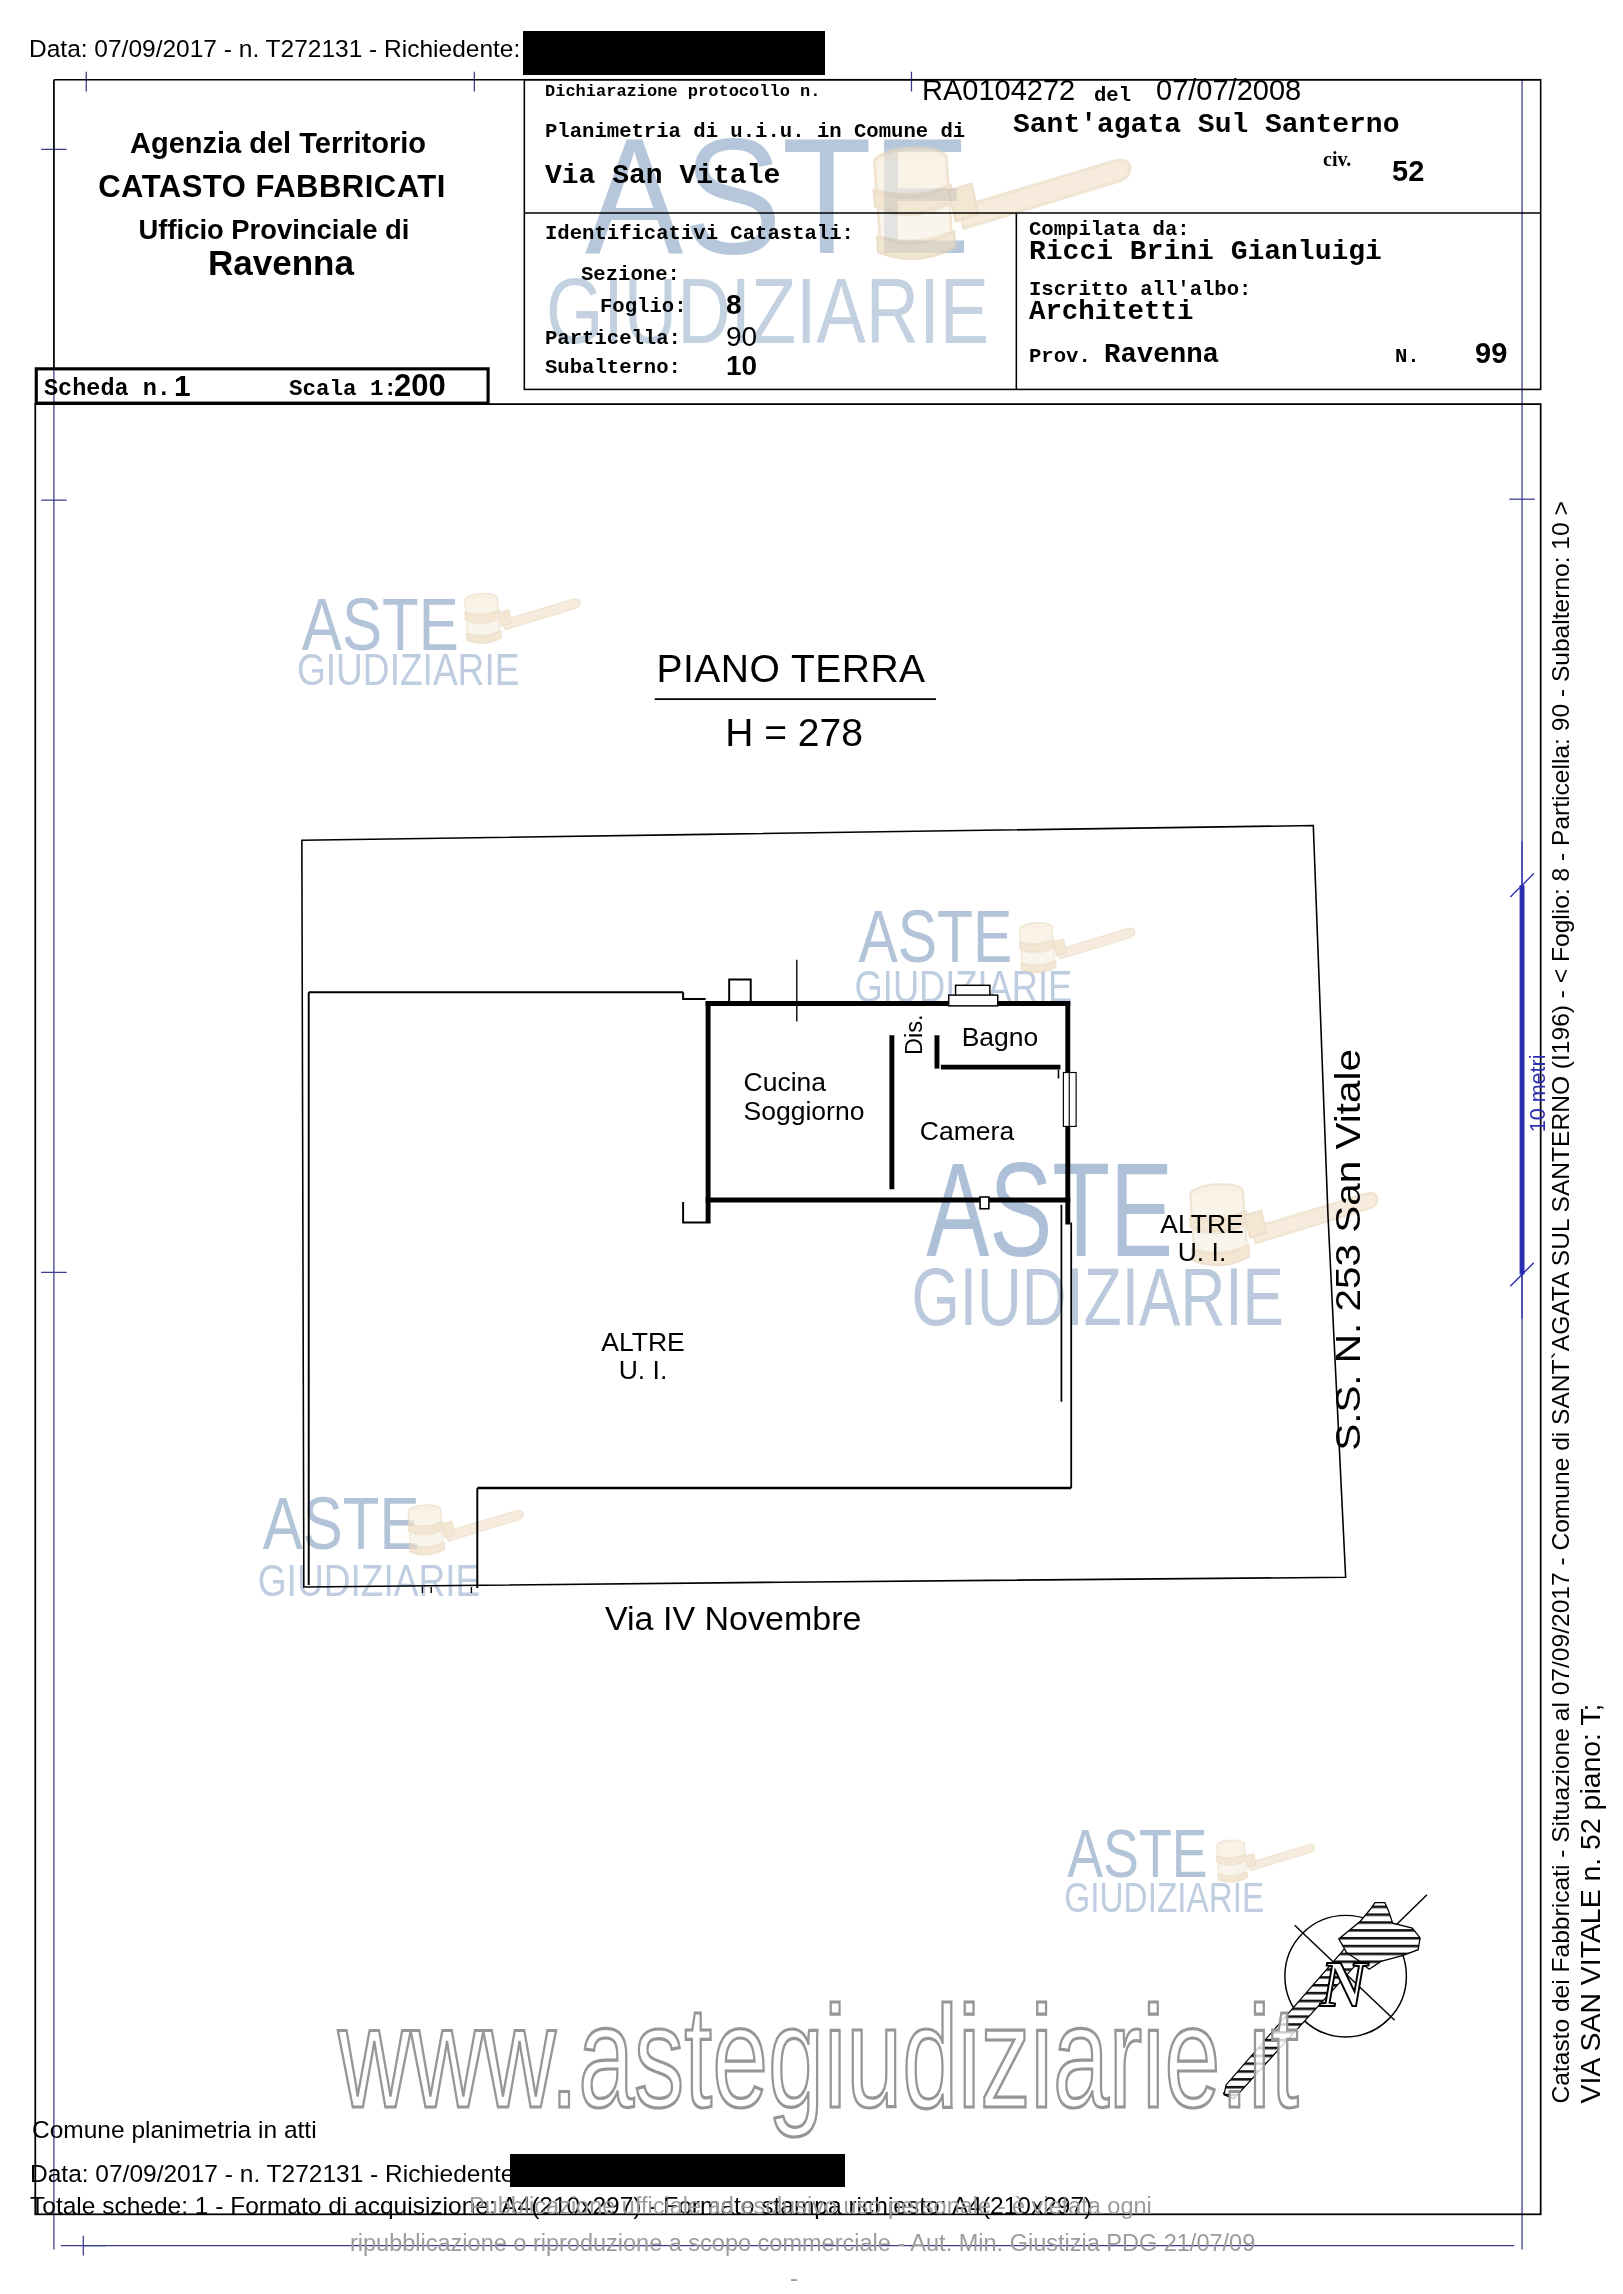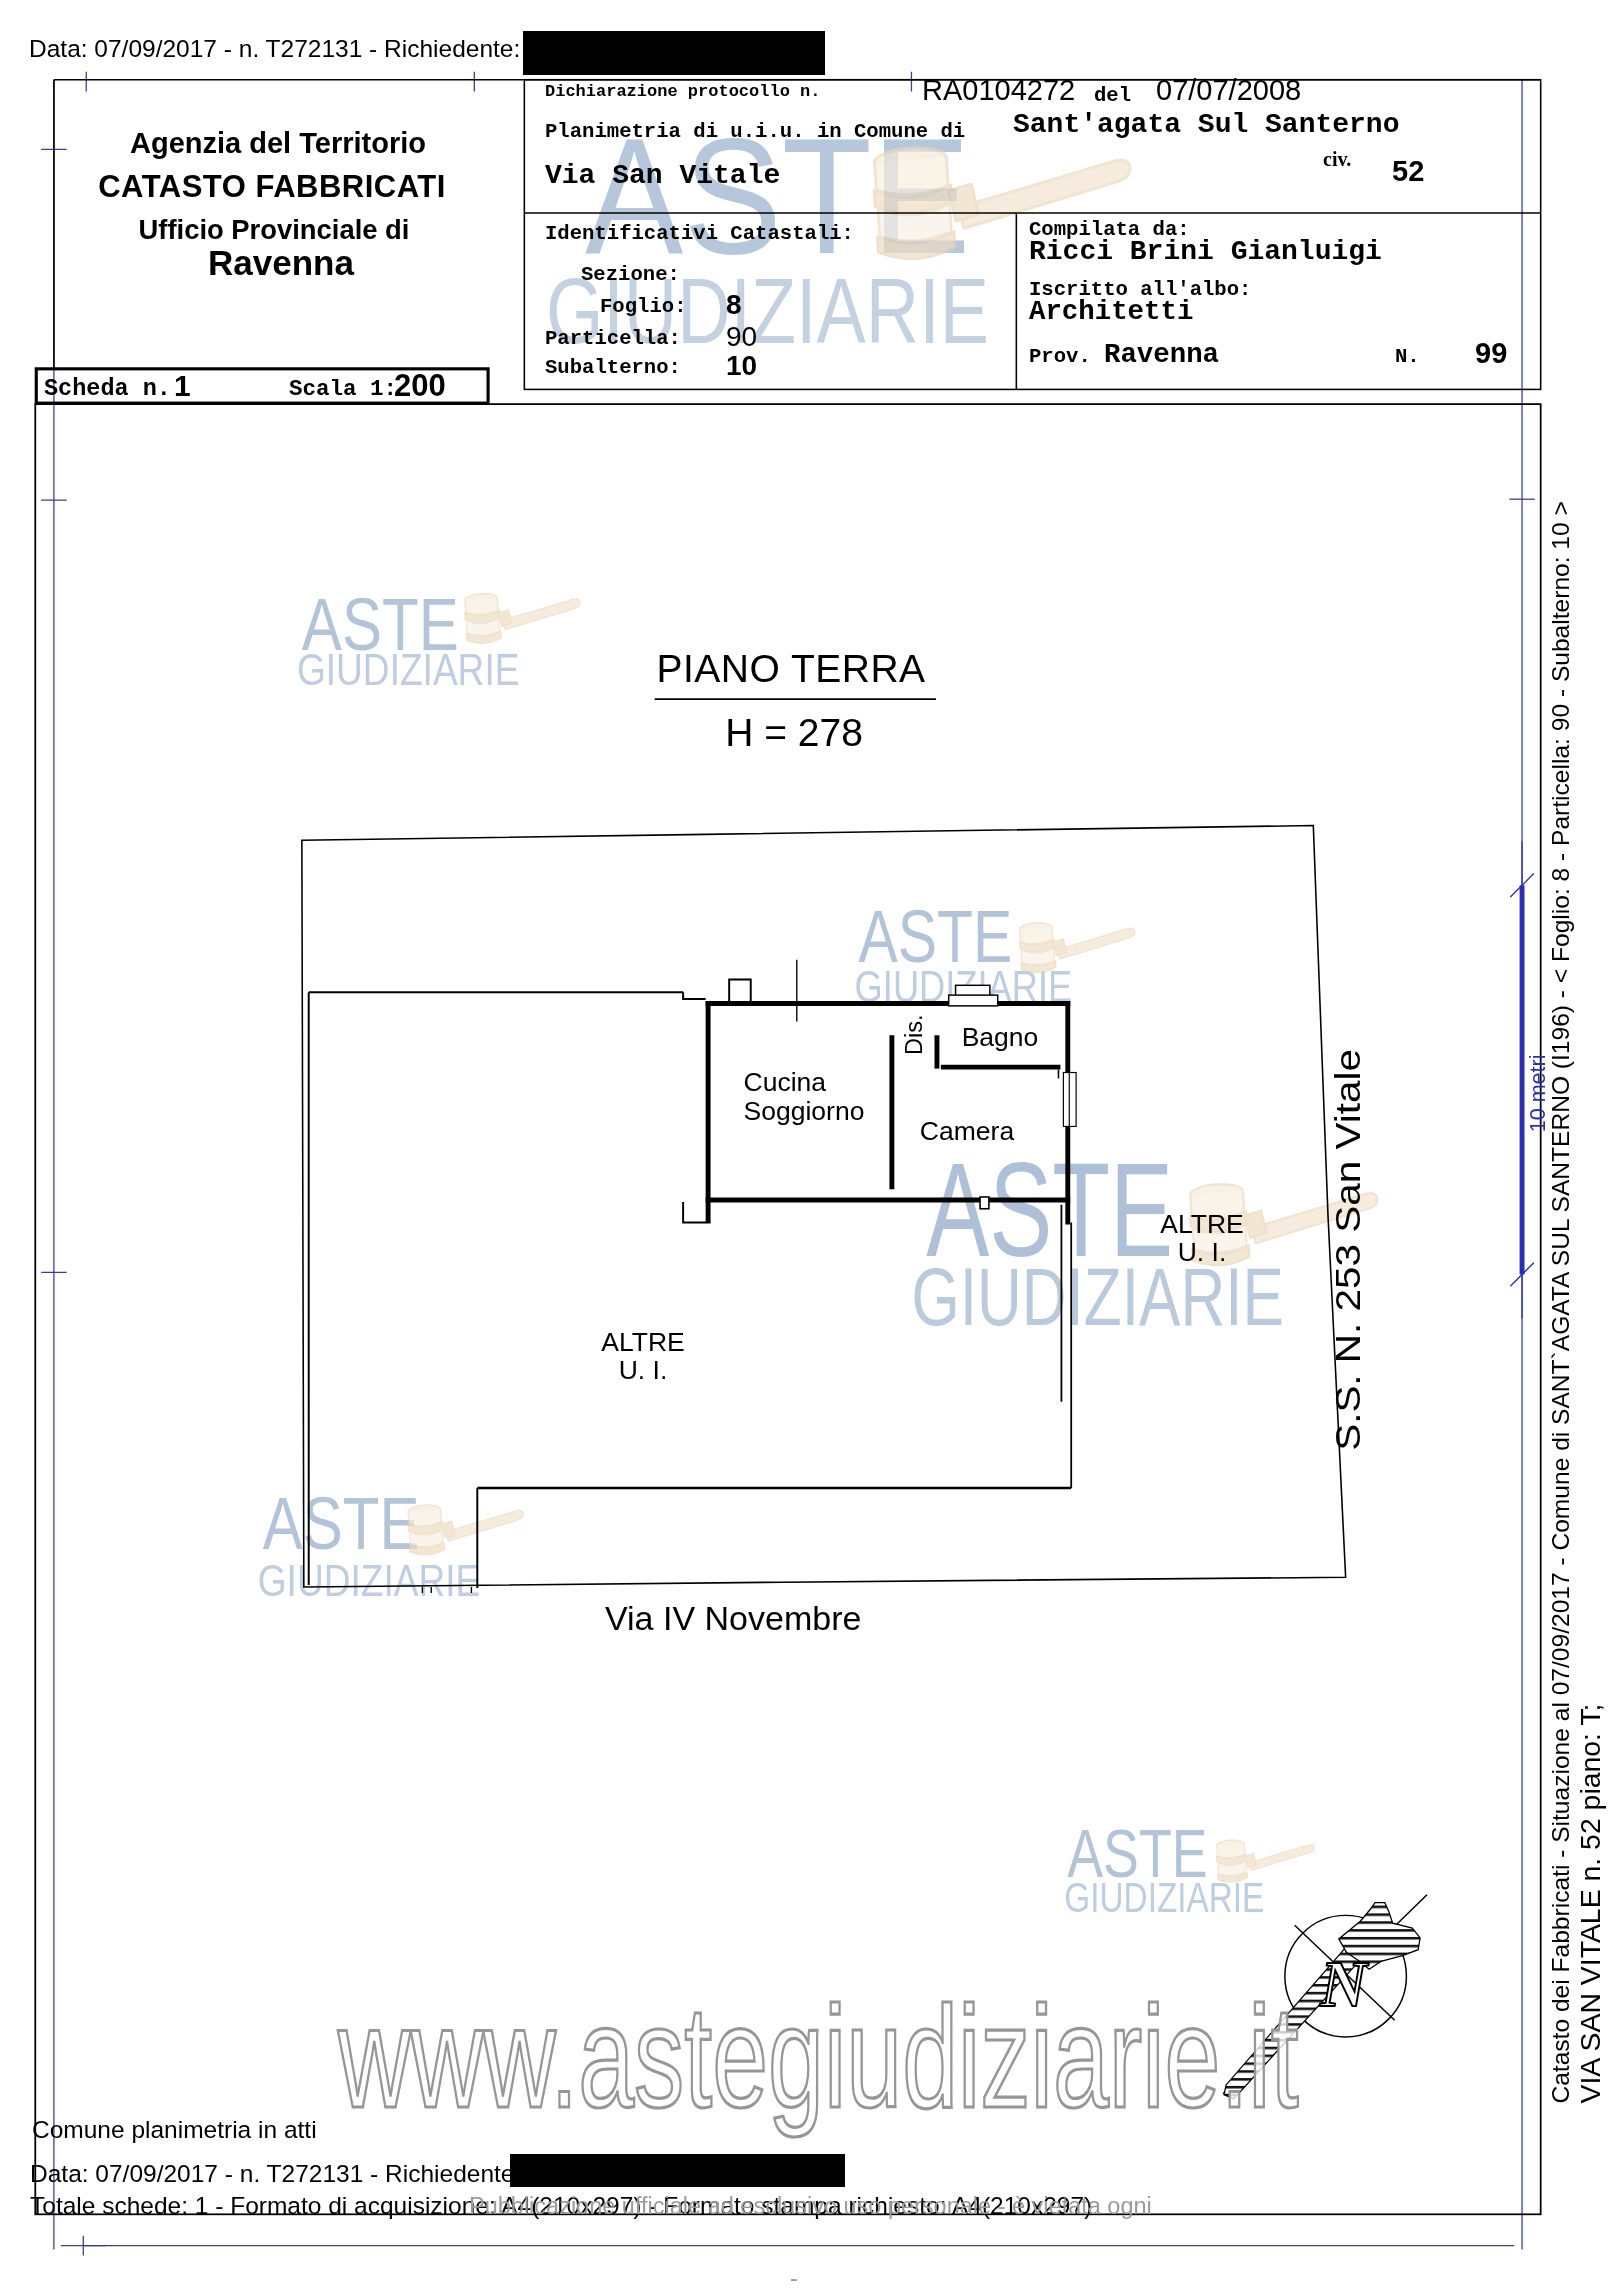--- a/index.html
+++ b/index.html
@@ -253,16 +253,17 @@
 <div class="t" style="left:30px;top:2160px;font-size:24.5px;">Data: 07/09/2017 - n. T272131 - Richiedente:</div>
 
 <div class="t" style="left:510px;top:2154px;width:335px;height:33px;background:#000;"></div>
 <div class="t" style="left:30px;top:2192px;font-size:24.5px;">Totale schede: 1 - Formato di acquisizione: A4(210x297) - Formato stampa richiesto: A4(210x297)</div>
 
 <svg id="www" width="1623" height="2295" viewBox="0 0 1656 2341">
   <text x="345" y="2150" font-size="148" font-family="Liberation Sans" fill="#ffffff" fill-opacity="0.8" stroke="#969696" stroke-width="3.3" textLength="980" lengthAdjust="spacingAndGlyphs">www.astegiudiziarie.it</text>
 </svg>
 
 <div class="t" style="left:469px;top:2193px;font-size:23.5px;color:#9b9b9b;">Pubblicazione ufficiale ad esclusivo uso personale - è vietata ogni</div>
+<div class="t" style="left:350px;top:2230px;font-size:23.5px;color:#9b9b9b;">ripubblicazione o riproduzione a scopo commerciale - Aut. Min. Giustizia PDG 21/07/09</div>
 <div class="t" style="left:790px;top:2265px;font-size:23.5px;color:#9b9b9b;">-</div>
 
 </div>
 
 
 </body></html>

